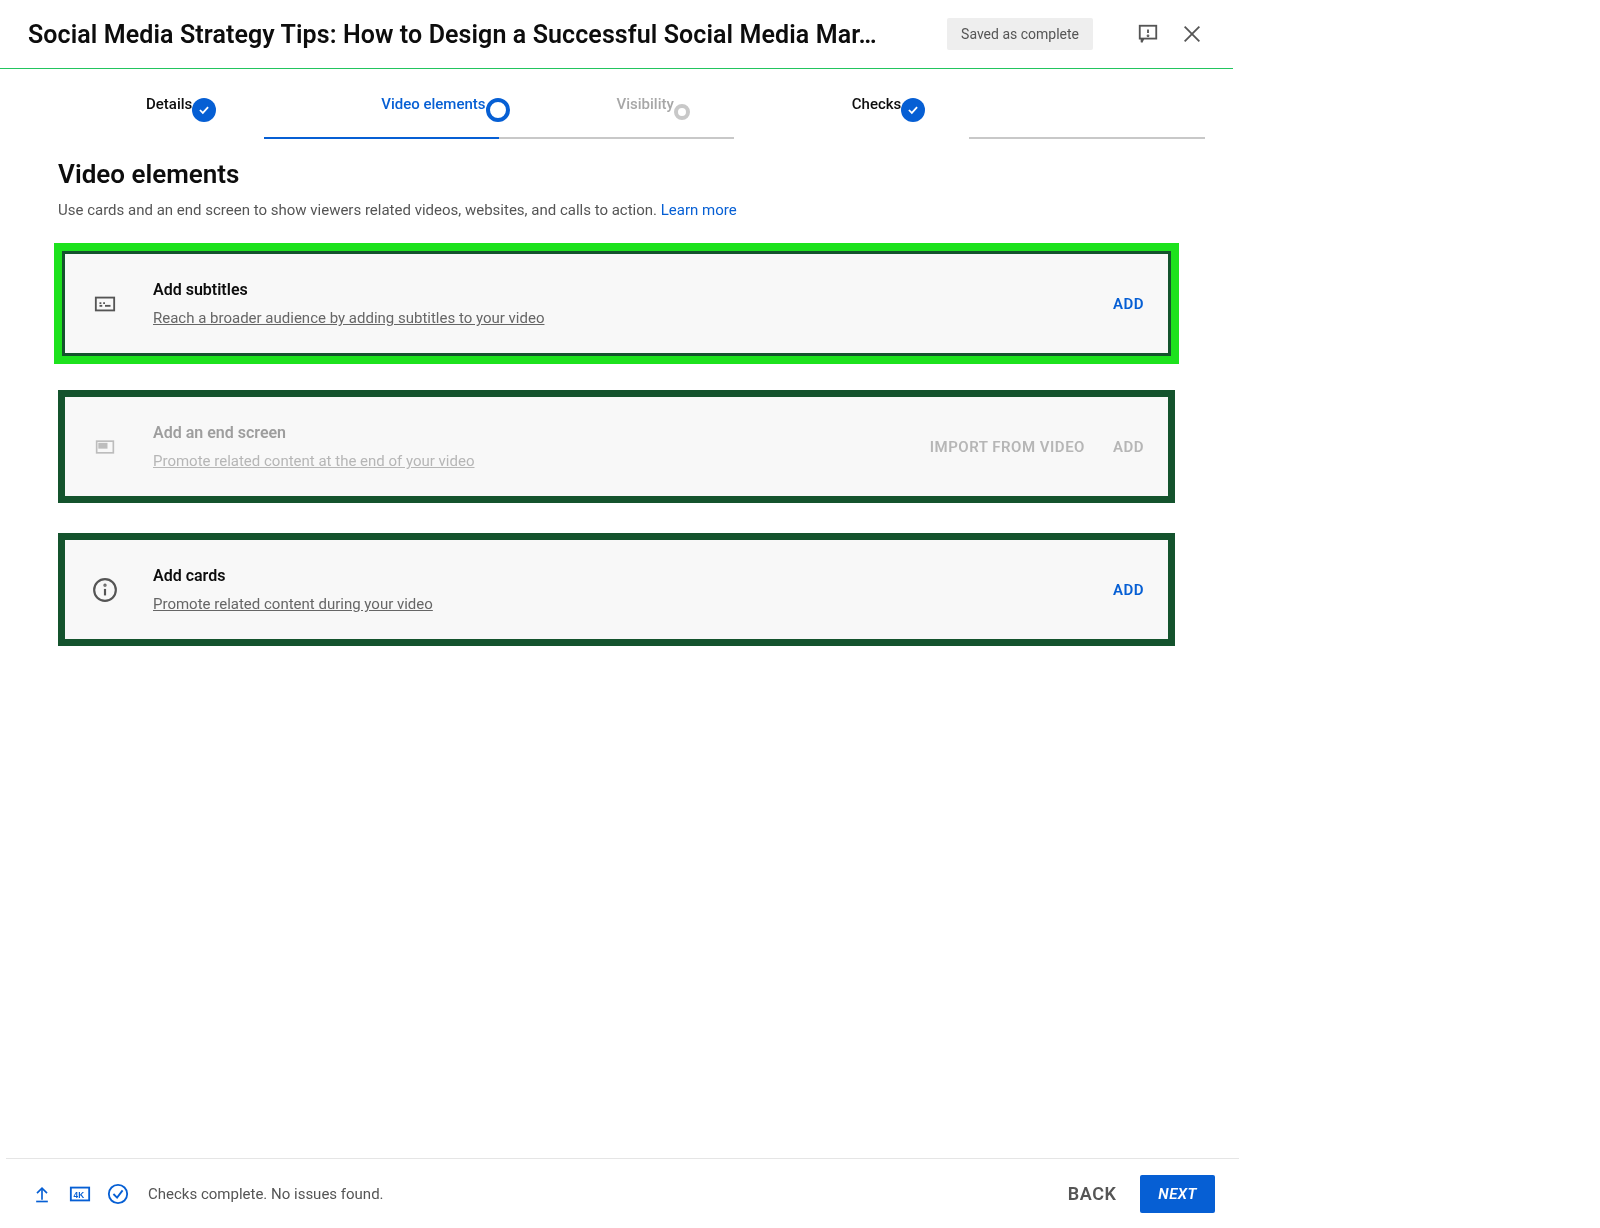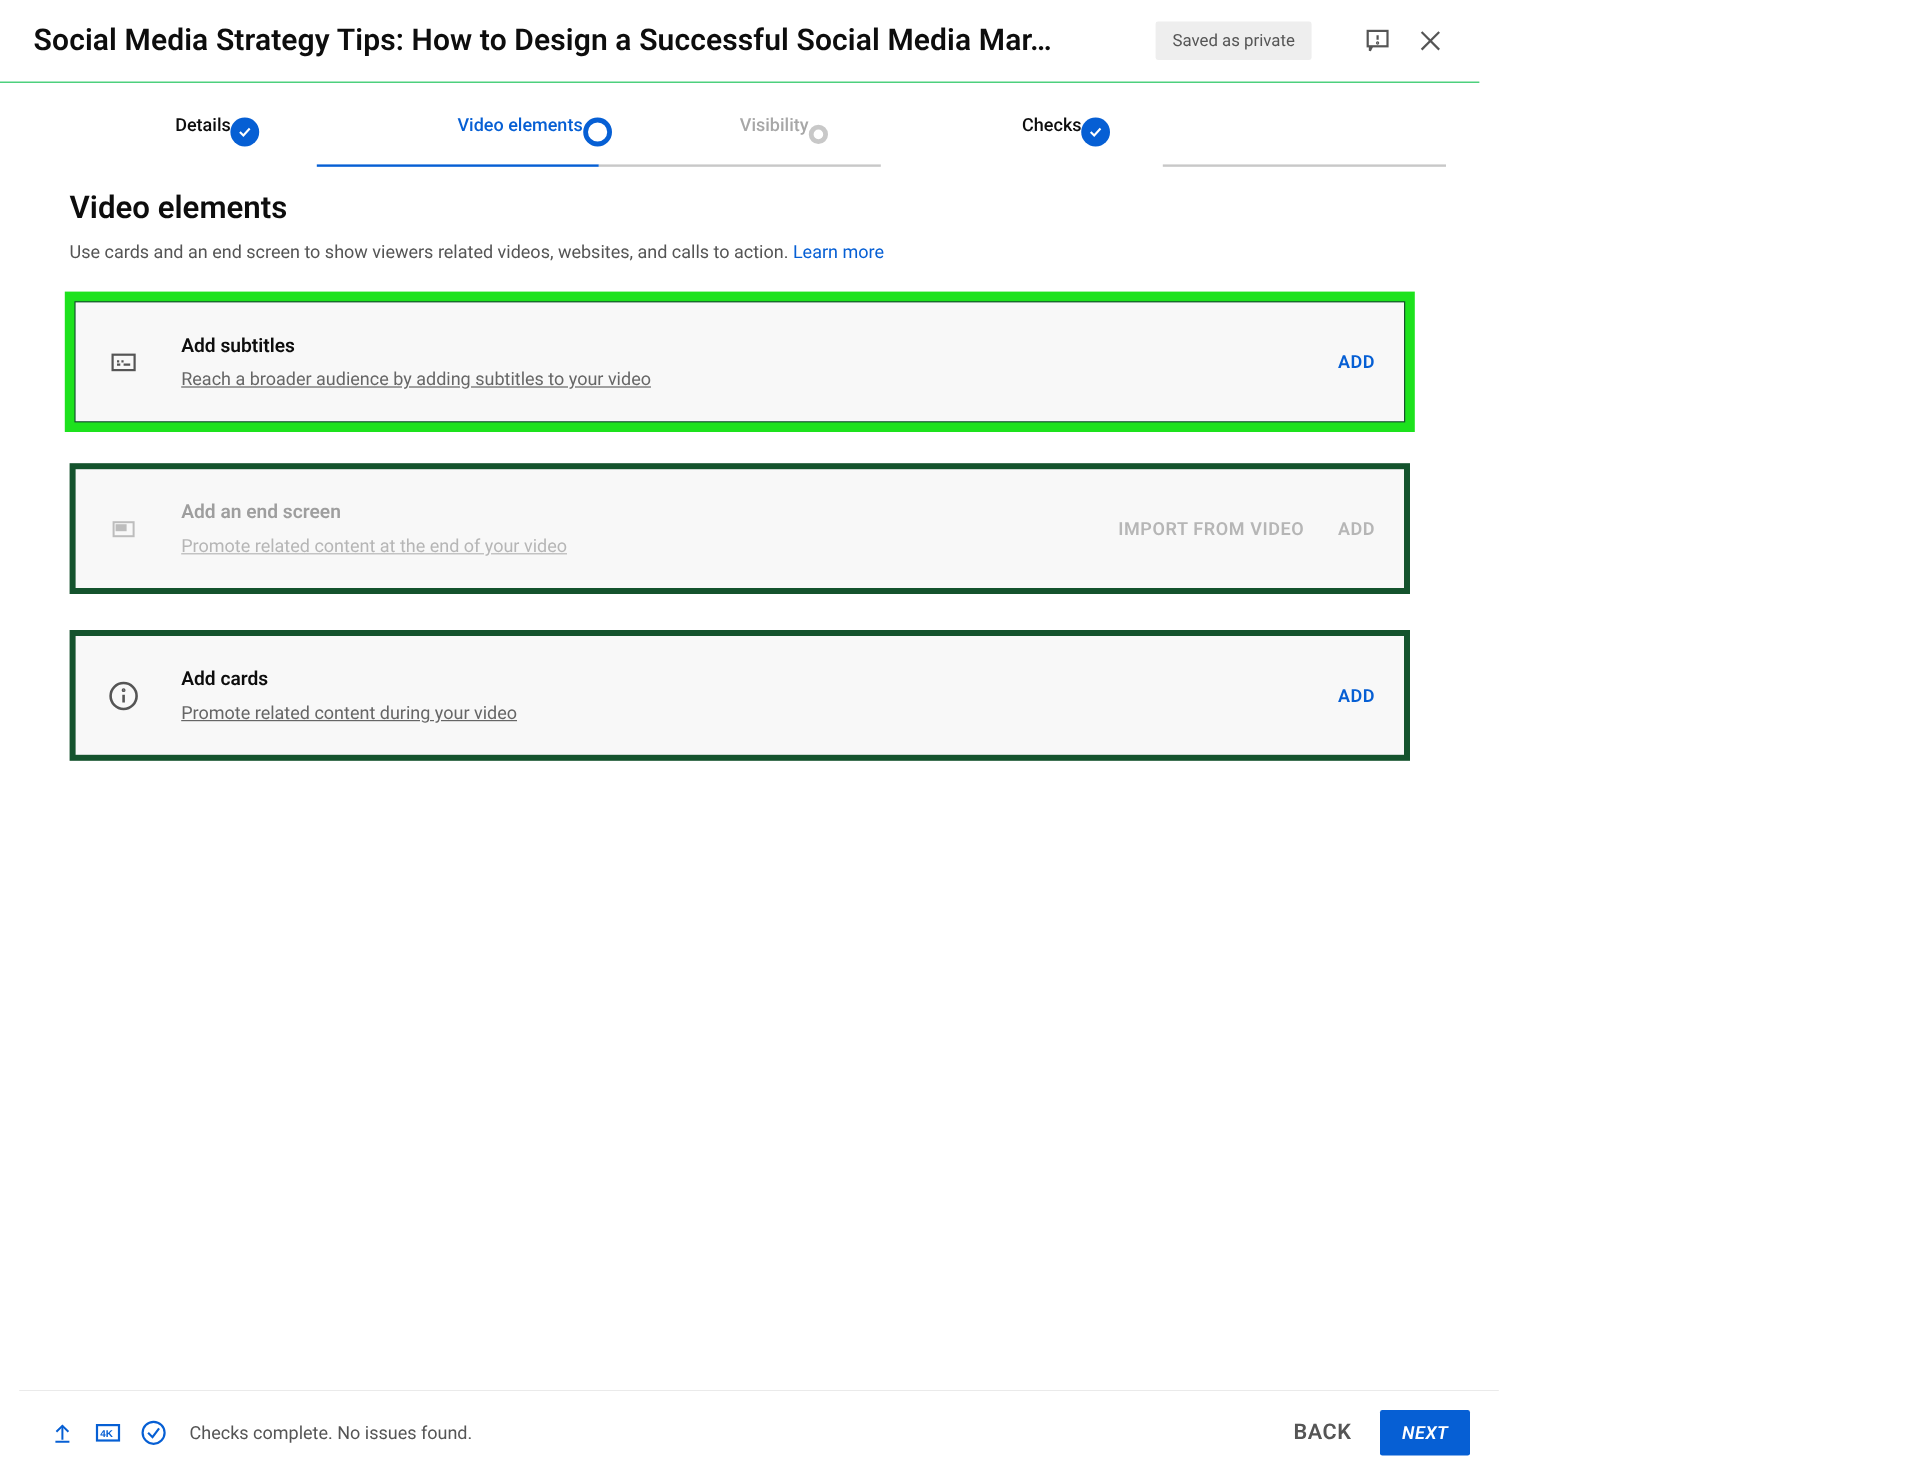--- a/index.html
+++ b/index.html
@@ -103,21 +103,21 @@
     margin: 0 0 12px 0;
   }
   .section-sub {
     font-size: 15px;
     color: #555;
     margin-bottom: 28px;
   }
   .section-sub a { color: #065fd4; text-decoration: none; cursor:pointer; }
   .row {
     background: #f8f8f8;
-    border: 5px solid #14532d;
+    border: 7px solid #14532d;
     display: flex;
     align-items: center;
     padding: 26px 24px;
     margin-bottom: 30px;
   }
   .row.highlight { outline: 8px solid #1de21d; outline-offset:-4px; }
   .row-icon {
     width: 32px;
     display:flex; align-items:center; justify-content:center;
     margin-right: 32px;
@@ -143,21 +143,21 @@
   .row-actions .act {
     font-size: 15px;
     font-weight: 600;
     letter-spacing: 0.5px;
     color:#065fd4;
     cursor:pointer;
   }
   .row-actions .act.disabled { color:#b6b6b6; }
   .footer {
     position: fixed;
-    bottom:0; left:16px;
+    bottom:0; left:6px;
     width:1233px;
     border-top:1px solid #e5e5e5;
     background:#fff;
     display:flex;
     align-items:center;
     padding: 14px 24px;
   }
   .footer-icons { display:flex; gap:14px; align-items:center; color:#065fd4; }
   .footer-icons .fi { width:24px; height:24px; display:flex; align-items:center; justify-content:center; }
   .footer-status { font-size:15px; color:#555; margin-left:18px; flex:1; }
@@ -169,21 +169,21 @@
     background:#065fd4; color:#fff;
     font-size:15px; font-weight:600; letter-spacing:0.5px;
     padding:10px 18px; border-radius:2px; cursor:pointer; margin-left:8px;font-style:italic;
   }
 </style>
 </head>
 <body>
 
 <div class="header">
   <div class="header-title">Social Media Strategy Tips: How to Design a Successful Social Media Mar…</div>
-  <div class="save-badge">Saved as private</div>
+  <div class="save-badge">Saved as complete</div>
   <div class="icon-btn">
     <svg viewBox="0 0 24 24" width="22" height="22" fill="none" stroke="#555" stroke-width="2">
       <rect x="3" y="3" width="18" height="14"></rect>
         <path d="M7 17l-2 4v-4"></path>
         <line x1="12" y1="7" x2="12" y2="11"></line>
         <circle cx="12" cy="14" r="0.5" fill="#555"></circle>
     </svg>
   </div>
   <div class="icon-btn">
     <svg viewBox="0 0 24 24" width="22" height="22" stroke="#555" stroke-width="2">

